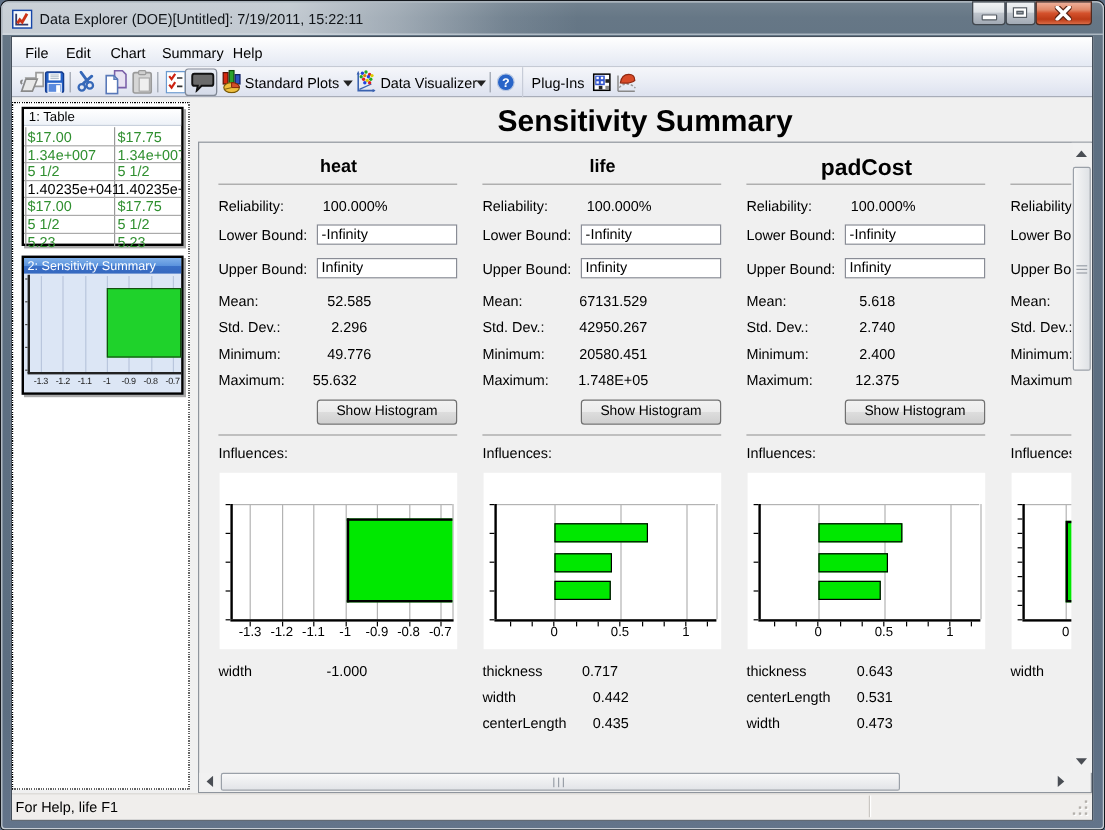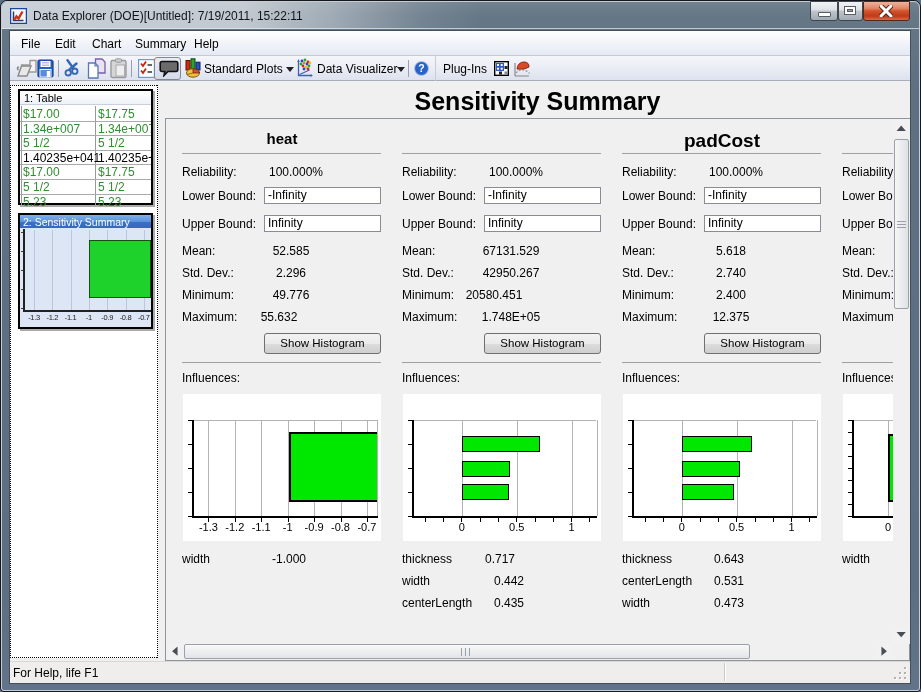--- a/index.html
+++ b/index.html
@@ -213,33 +213,34 @@
     <div class="lbl ctr" style="left:56px;top:125px;width:138px;">52.585</div>
     <div class="lbl" style="left:16px;top:147px;">Std. Dev.:</div>
     <div class="lbl ctr" style="left:56px;top:147px;width:138px;">2.296</div>
     <div class="lbl" style="left:16px;top:169px;">Minimum:</div>
     <div class="lbl ctr" style="left:56px;top:169px;width:138px;">49.776</div>
     <div class="lbl" style="left:16px;top:191px;">Maximum:</div>
     <div class="lbl ctr" style="left:44px;top:191px;width:138px;">55.632</div>
     <div class="btn" style="left:98px;top:214px;width:117px;height:21px;">Show Histogram</div>
     <div class="abs" style="left:16px;top:243px;width:199px;height:1px;background:#a0a0a0;"></div>
     <div class="lbl" style="left:16px;top:252px;">Influences:</div>
+<div class="abs ctr" style="left:236px;top:11px;width:200px;font-size:15px;font-weight:bold;">life</div>
     <div class="abs" style="left:236px;top:34px;width:199px;height:1px;background:#a0a0a0;"></div>
     <div class="lbl" style="left:236px;top:46px;">Reliability:</div>
     <div class="lbl ctr" style="left:281px;top:46px;width:138px;">100.000%</div>
     <div class="lbl" style="left:236px;top:70px;">Lower Bound:</div>
     <div class="inp" style="left:318px;top:68px;width:117px;height:17px;">-Infinity</div>
     <div class="lbl" style="left:236px;top:98px;">Upper Bound:</div>
     <div class="inp" style="left:318px;top:96px;width:117px;height:17px;">Infinity</div>
     <div class="lbl" style="left:236px;top:125px;">Mean:</div>
     <div class="lbl ctr" style="left:276px;top:125px;width:138px;">67131.529</div>
     <div class="lbl" style="left:236px;top:147px;">Std. Dev.:</div>
     <div class="lbl ctr" style="left:276px;top:147px;width:138px;">42950.267</div>
     <div class="lbl" style="left:236px;top:169px;">Minimum:</div>
-    <div class="lbl ctr" style="left:259px;top:169px;width:138px;">20580.451</div>
+    <div class="lbl ctr" style="left:276px;top:169px;width:138px;">20580.451</div>
     <div class="lbl" style="left:236px;top:191px;">Maximum:</div>
     <div class="lbl ctr" style="left:276px;top:191px;width:138px;">1.748E+05</div>
     <div class="btn" style="left:318px;top:214px;width:117px;height:21px;">Show Histogram</div>
     <div class="abs" style="left:236px;top:243px;width:199px;height:1px;background:#a0a0a0;"></div>
     <div class="lbl" style="left:236px;top:252px;">Influences:</div>
 <div class="abs ctr" style="left:456px;top:11px;width:200px;font-size:19px;font-weight:bold;">padCost</div>
     <div class="abs" style="left:456px;top:34px;width:199px;height:1px;background:#a0a0a0;"></div>
     <div class="lbl" style="left:456px;top:46px;">Reliability:</div>
     <div class="lbl ctr" style="left:501px;top:46px;width:138px;">100.000%</div>
     <div class="lbl" style="left:456px;top:70px;">Lower Bound:</div>

